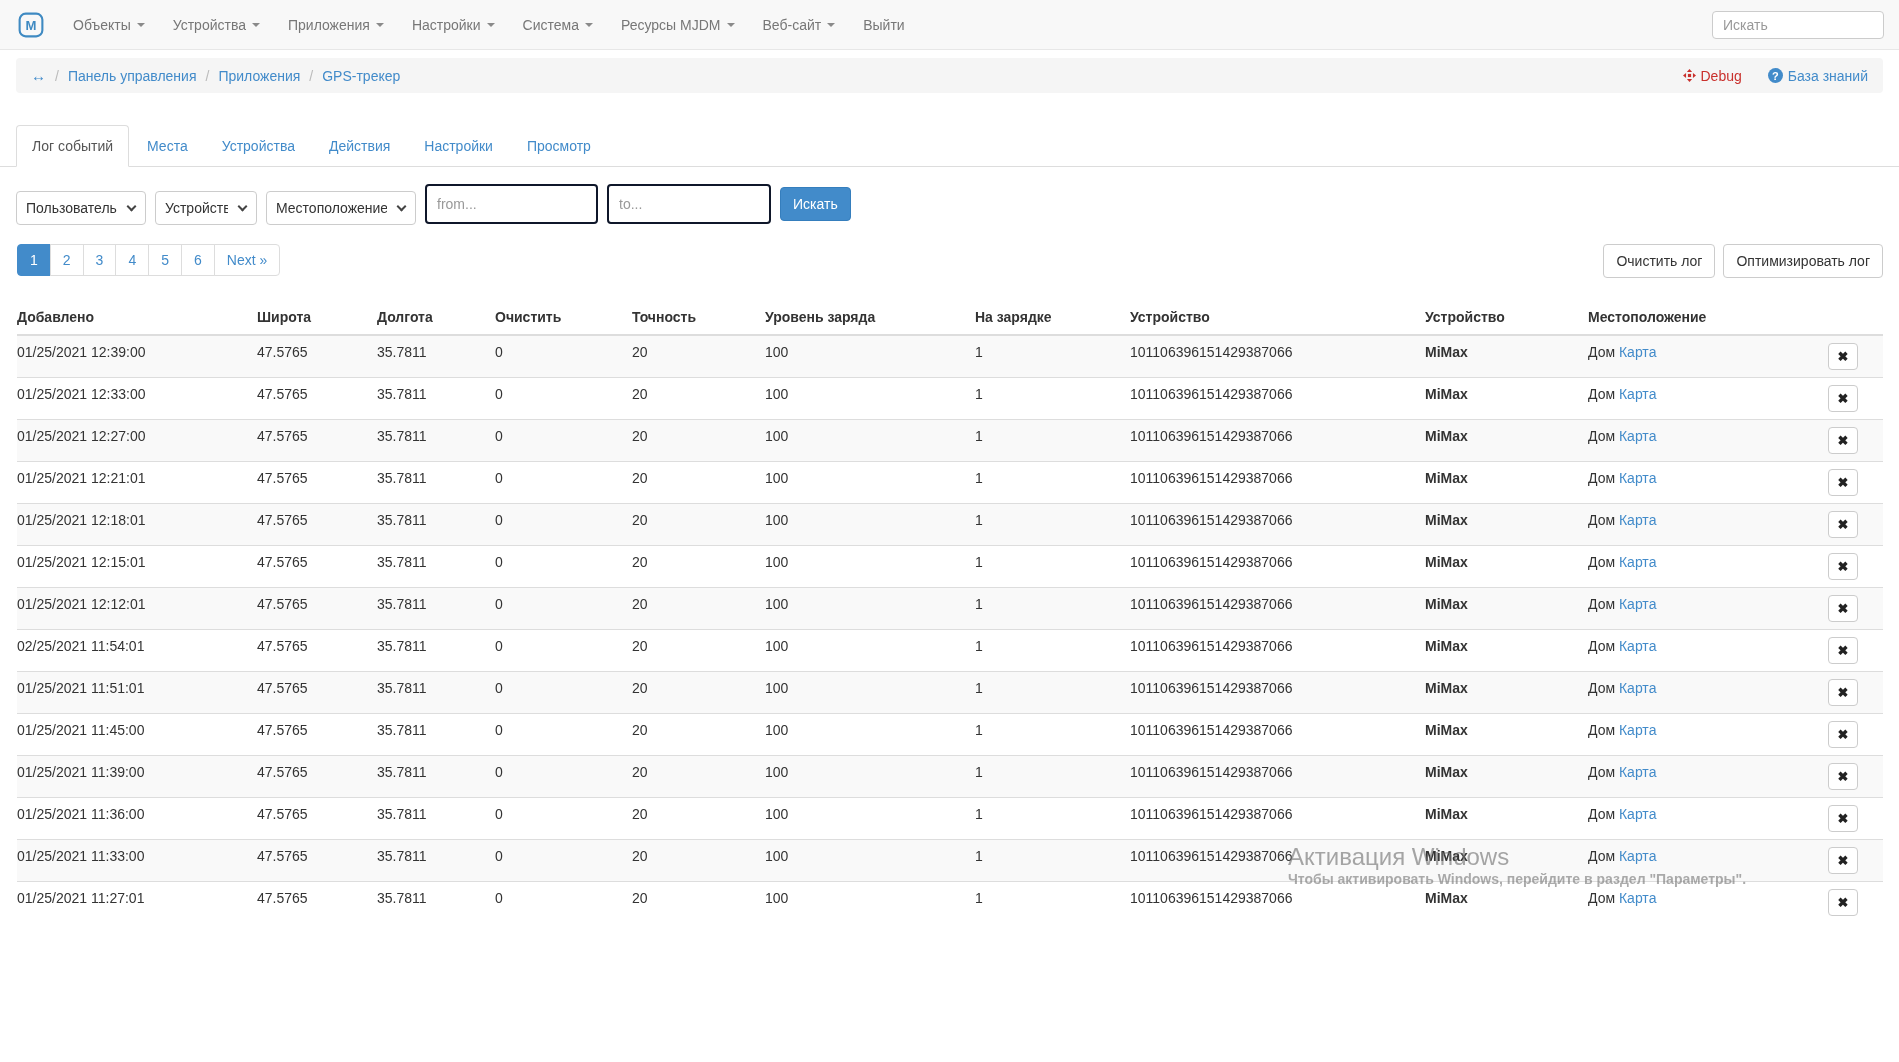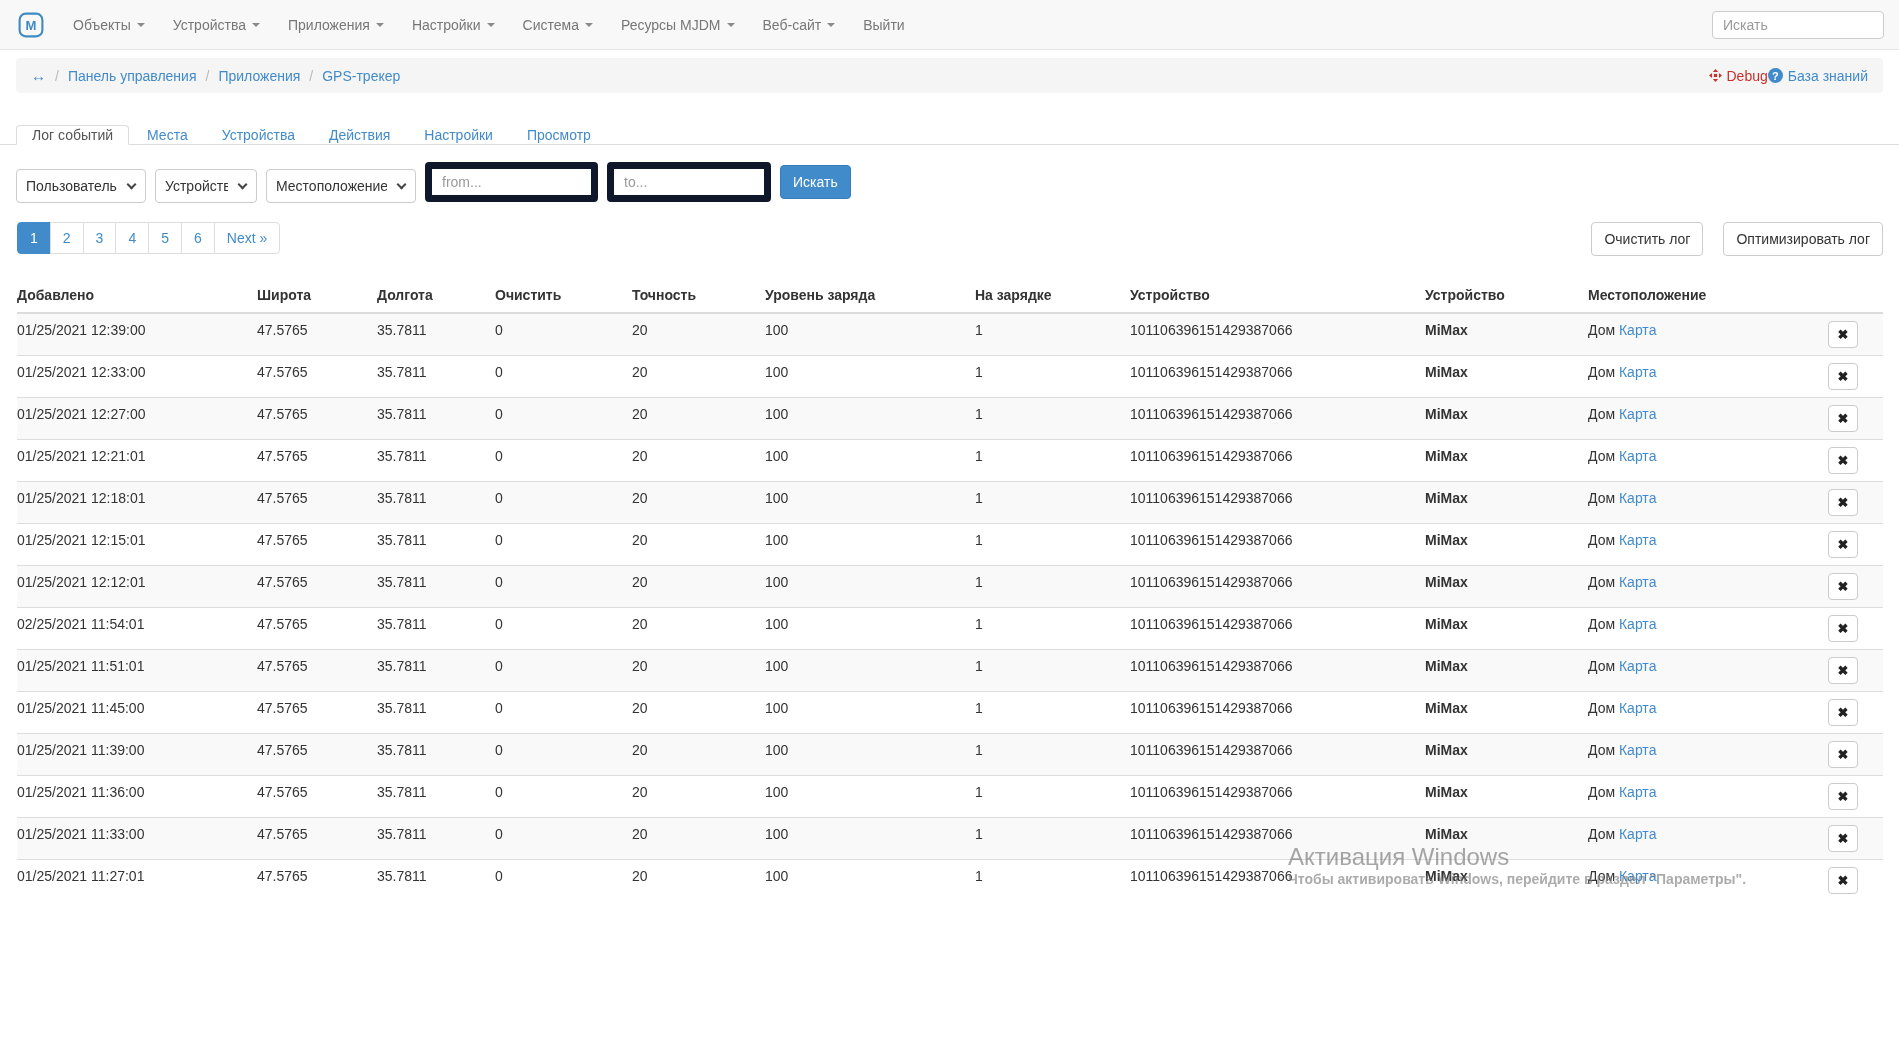--- a/index.html
+++ b/index.html
@@ -37,55 +37,55 @@
 
   
   .breadcrumb-bar {
     margin:8px 16px 0; background:#f5f5f5; border-radius:4px;
     padding:9px 15px; display:flex; align-items:center;
   }
   .crumbs { display:flex; align-items:center; gap:9px; }
   .crumb-home { color:#428bca; font-weight:bold; font-size:15px; text-decoration:none; }
   .crumb-link { color:#428bca; text-decoration:none; }
   .crumb-sep { color:#bbb; }
-  .bc-right { margin-left:auto; display:flex; align-items:center; }
+  .bc-right { margin-left:auto; display:flex; align-items:center; gap:26px; }
   .debug-link { color:#c9302c; text-decoration:none; display:flex; align-items:center; gap:5px; }
   .kb-link { color:#428bca; text-decoration:none; display:flex; align-items:center; gap:5px; }
   .q-icon {
     width:15px; height:15px; border-radius:50%; background:#428bca; color:#fff;
     font-size:11px; font-weight:bold; display:flex; align-items:center; justify-content:center;
   }
 
   
   .tabs {
     margin-top:32px; padding-left:16px; border-bottom:1px solid #ddd;
     display:flex; list-style:none; align-items:flex-end;
   }
   .tab { margin-bottom:-1px; margin-right:2px; }
   .tab a {
-    display:block; padding:1px 15px; color:#428bca; text-decoration:none;
+    display:block; padding:12px 15px; color:#428bca; text-decoration:none;
     border:1px solid transparent; border-radius:4px 4px 0 0; cursor:pointer;text-align:right;
   }
   .tab.active a { background:#fff; border-color:#ddd; border-bottom-color:#fff; color:#555; cursor:default; }
 
   
   .filters { margin:15px 16px 0; display:flex; gap:9px; align-items:center; }
   .select-wrap { position:relative; display:inline-block;margin-top:9px; }
   .filter-select {
     appearance:none; -webkit-appearance:none; -moz-appearance:none;
     height:34px; border:1px solid #ccc; border-radius:4px; background:#fff;
     font-size:14px; color:#333; padding:0 28px 0 9px; font-family:inherit; outline:none;
   }
   .sel-chev {
     position:absolute; right:11px; top:12px; width:7px; height:7px;
     border-right:2px solid #444; border-bottom:2px solid #444;
     transform:rotate(45deg); pointer-events:none;
   }
   .filter-input {
-    height:40px; border:7px solid #0f172a; border-radius:4px; background:#fff;
+    height:40px; border:2px solid #0f172a; border-radius:4px; background:#fff;
     padding:0 10px; font-size:14px; color:#555; outline:none; font-family:inherit;
   }
   .filter-input::placeholder { color:#999; }
   .inp-from { width:173px; }
   .inp-to   { width:164px; }
   .btn-primary {
     height:34px; padding:0 12px; background:#428bca; border:1px solid #357ebd;
     border-radius:4px; color:#fff; font-size:14px; font-family:inherit; cursor:pointer;
   }
 
@@ -93,21 +93,21 @@
   .toolbar { margin:19px 16px 0 17px; display:flex; justify-content:space-between; align-items:flex-start; }
   .pagination { display:inline-flex; }
   .page-btn {
     min-width:20px; text-align:center; padding:7px 12px; background:#fff;
     border:1px solid #ddd; margin-left:-1px; color:#428bca; text-decoration:none;
     font-size:14px; cursor:pointer; white-space:nowrap;
   }
   .page-btn:first-child { border-radius:4px 0 0 4px; margin-left:0; }
   .page-btn:last-child { border-radius:0 4px 4px 0; }
   .page-btn.active { background:#428bca; border-color:#428bca; color:#fff; cursor:default; }
-  .log-actions { display:flex; gap:20px; }
+  .log-actions { display:flex; gap:8px; }
   .btn-default {
     height:34px; padding:0 12px; background:#fff; border:1px solid #ccc;
     border-radius:4px; color:#333; font-size:14px; font-family:inherit; cursor:pointer;
   }
 
   
   .log-table {
     border-collapse:collapse; table-layout:fixed; width:1866px;
     margin:23px 16px 0 17px; font-size:14px;
   }

